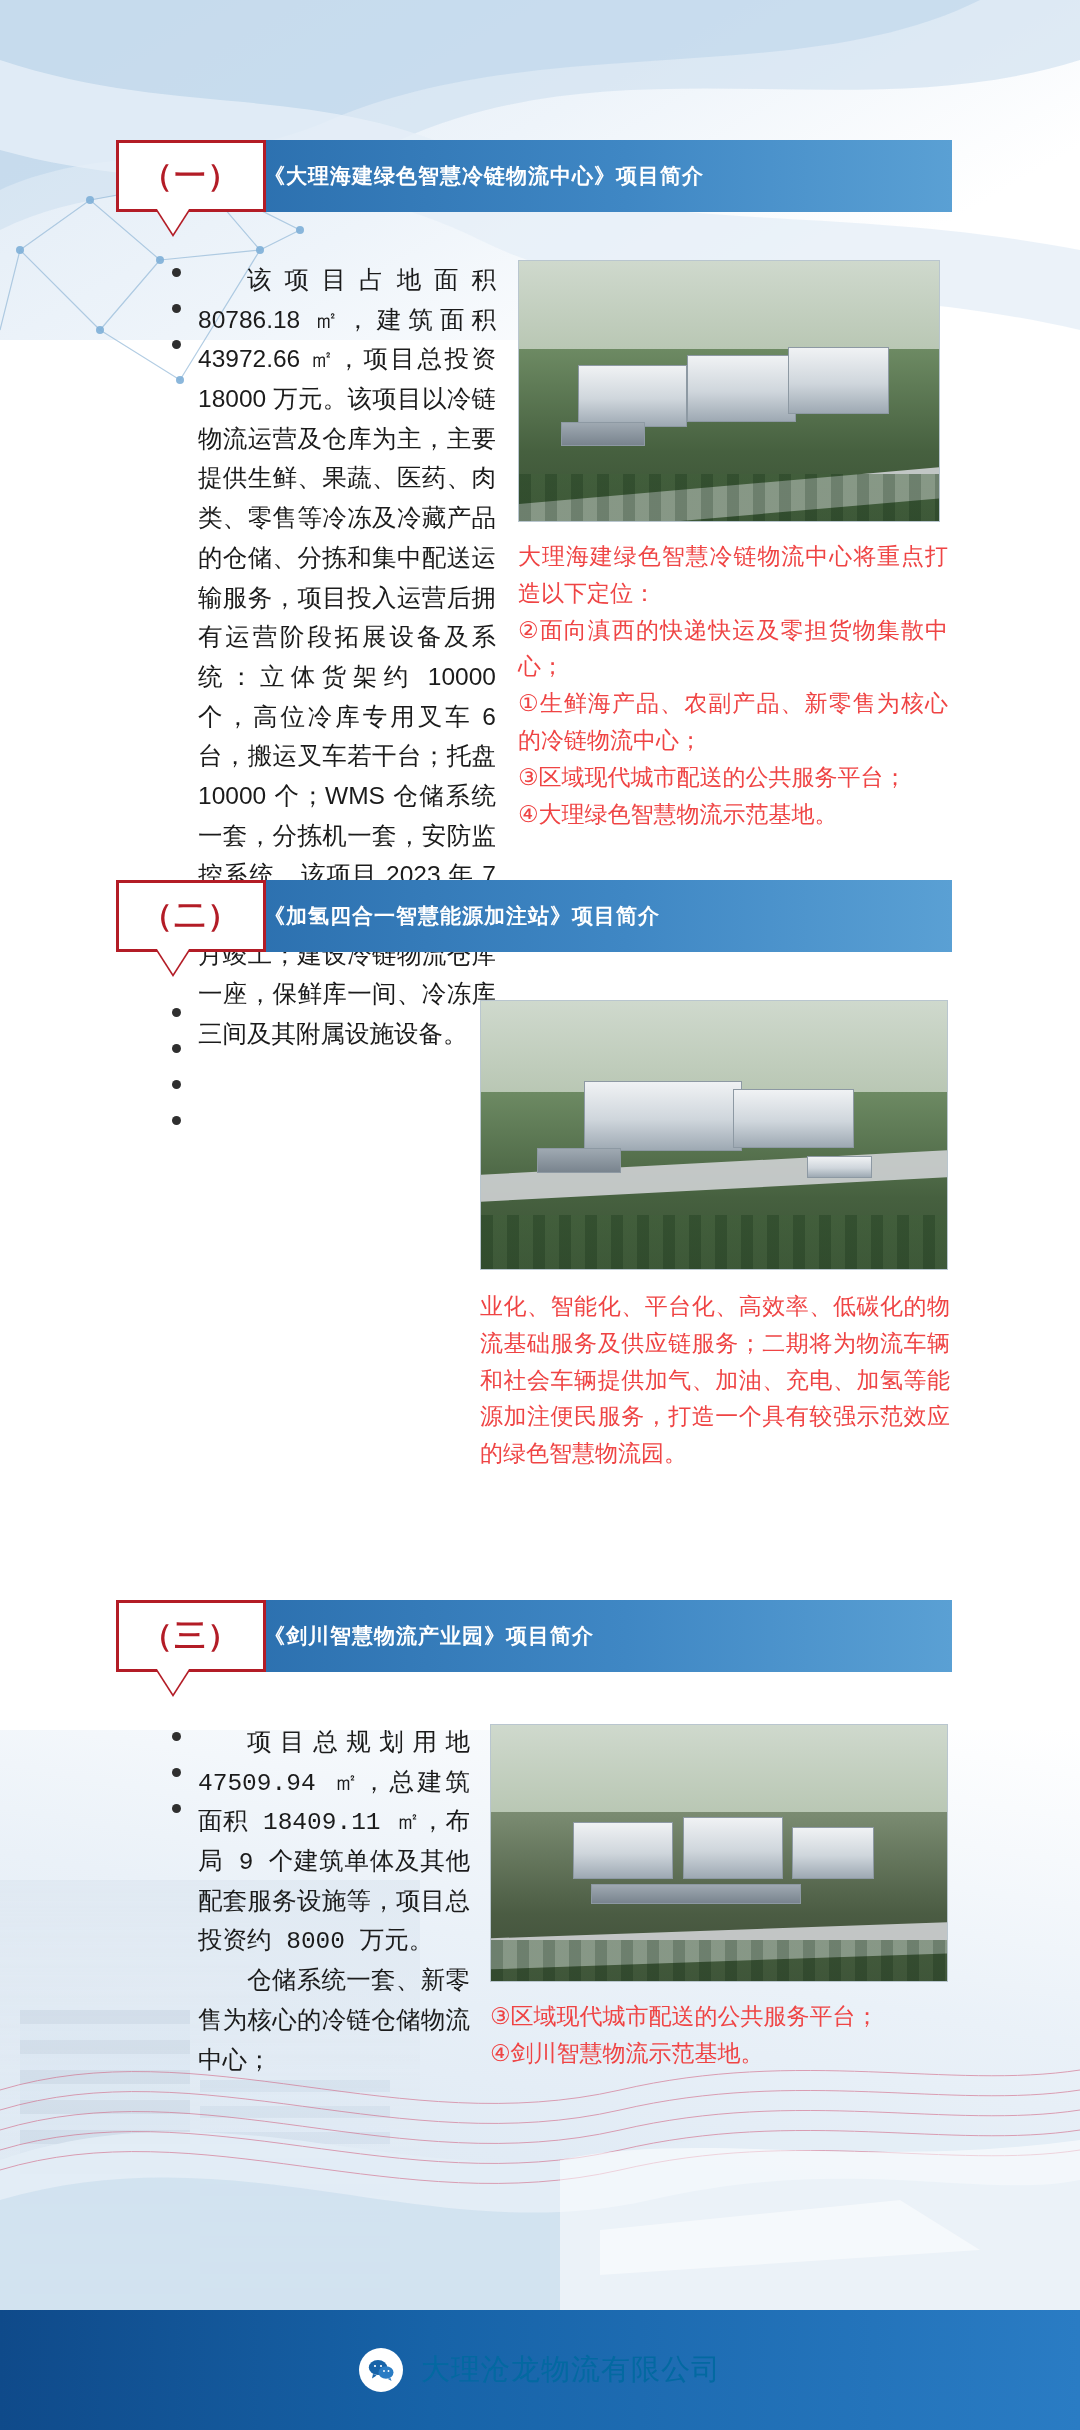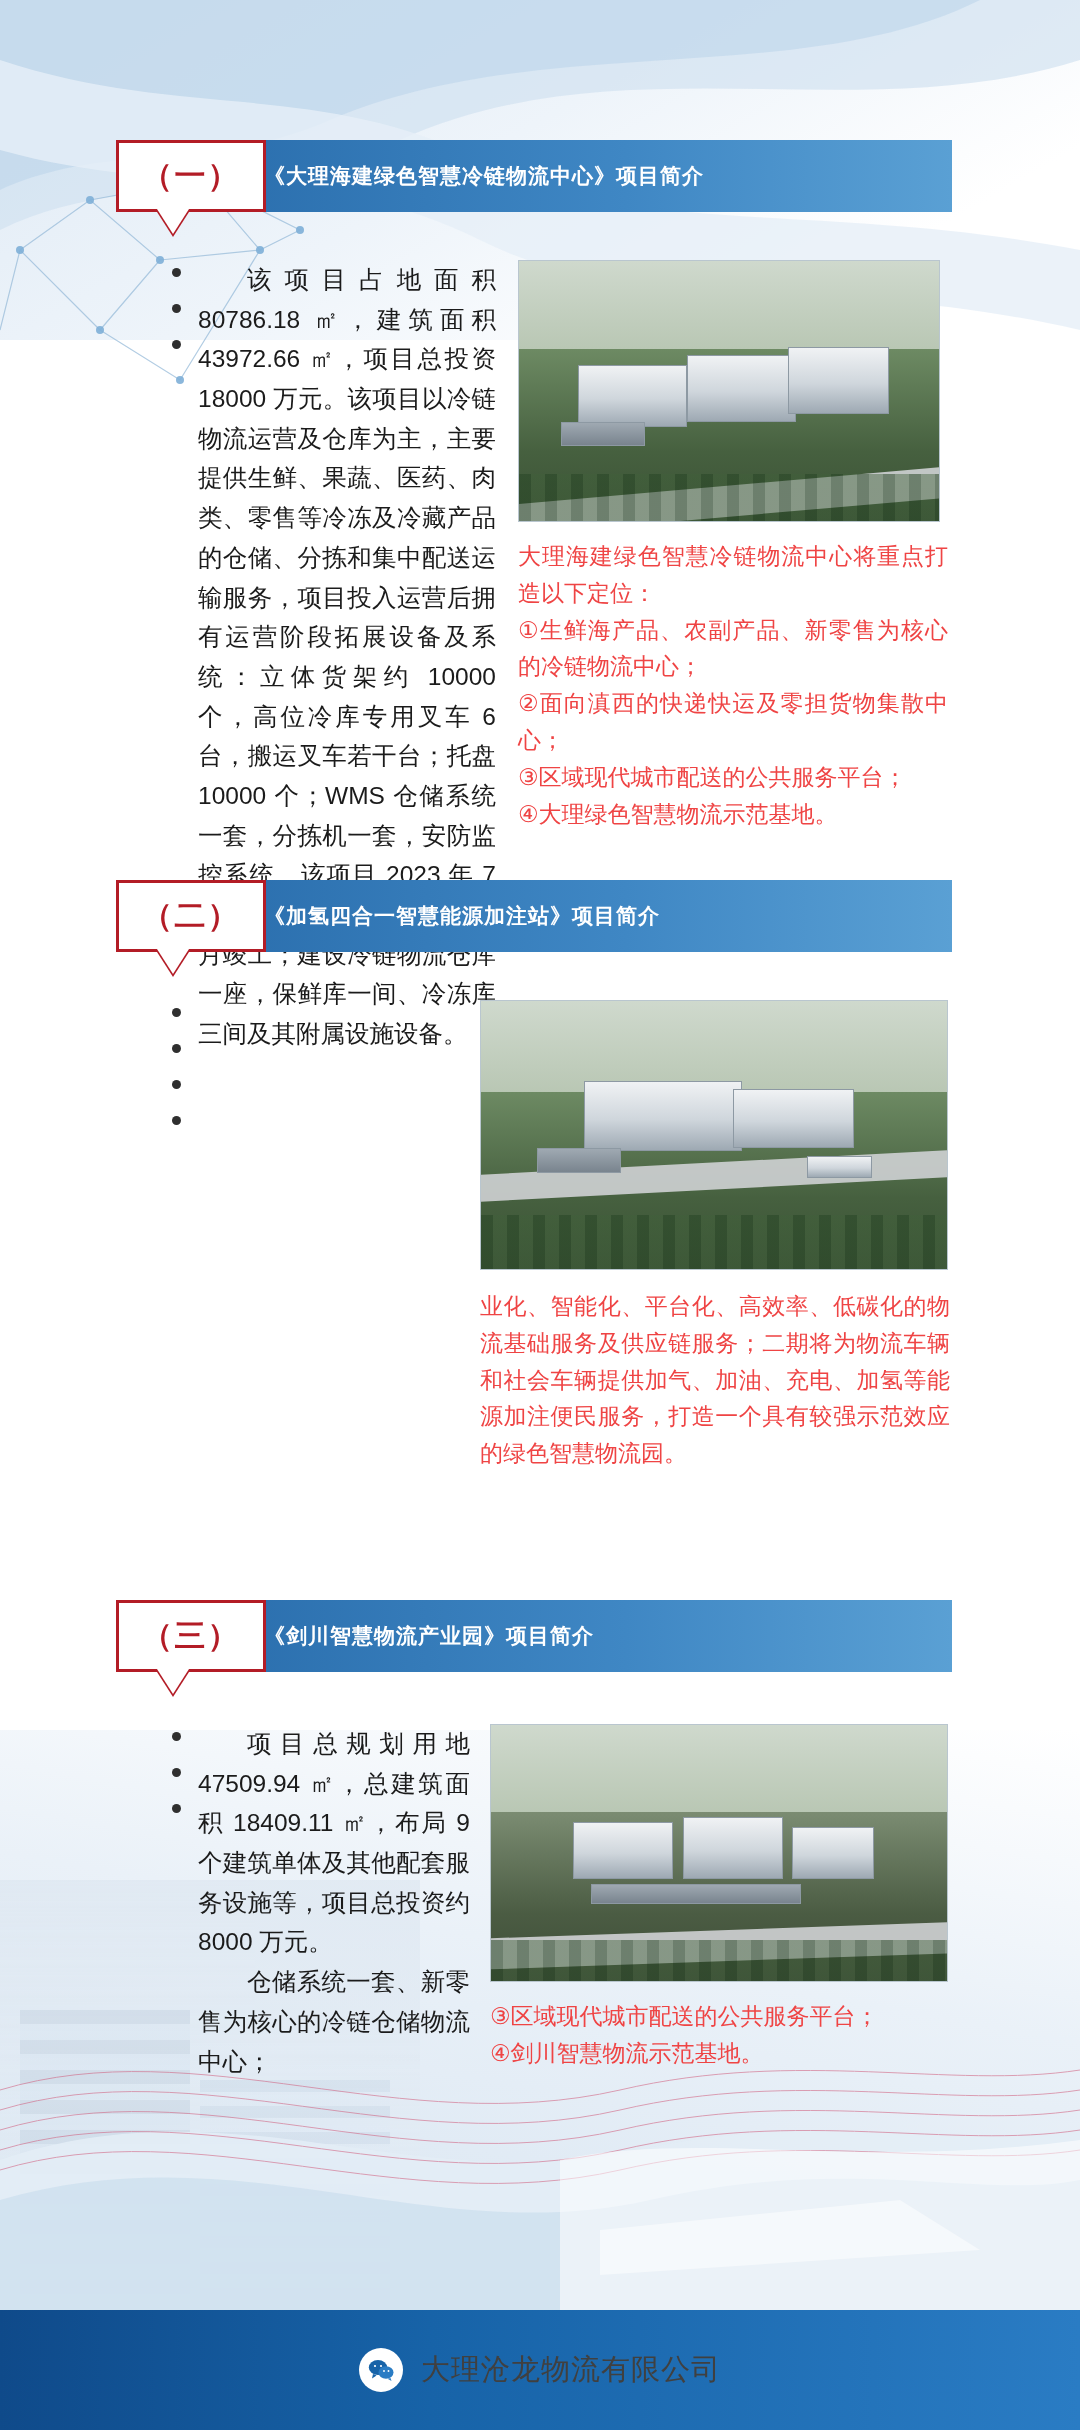--- a/index.html
+++ b/index.html
@@ -118,21 +118,21 @@
   
   .footer-row {
     position: absolute; bottom: 0; left: 0; width: 1080px; height: 120px;
     display: flex; align-items: center; justify-content: center; gap: 18px;
   }
   .wechat-badge {
     width: 44px; height: 44px; border-radius: 50%; background: #ffffff;
     display: flex; align-items: center; justify-content: center;
     color: #1763a8; font-size: 26px; line-height: 1;
   }
-  .footer-text { color: #404040; font-size: 29px; letter-spacing: 1px; }
+  .footer-text { color: #0369a1; font-size: 29px; letter-spacing: 1px; }
 </style>
 </head>
 <body>
 
 <div class="bg-layer">
   <div class="bg-top"></div>
   <svg width="1080" height="400" style="position:absolute;top:0;left:0">
     <path d="M0,0 L1080,0 L1080,60 C860,130 620,40 400,140 C250,208 120,170 0,230 Z" fill="#cfe0f0" opacity="0.65"></path>
     <path d="M0,0 L980,0 C800,90 540,30 330,120 C200,176 110,140 0,190 Z" fill="#b9d3ea" opacity="0.55"></path>
     <path d="M0,60 C180,120 320,80 480,160 C640,240 820,200 1080,250 L1080,330 C820,270 640,320 480,240 C320,160 180,200 0,150 Z" fill="#e6eff8" opacity="0.8"></path>
@@ -198,22 +198,22 @@
       <div class="roadA" style="bottom:2%; height:12%;"></div>
       <div class="bld" style="left:14%; top:40%; width:26%; height:24%;"></div>
       <div class="bld" style="left:40%; top:36%; width:26%; height:26%;"></div>
       <div class="bld" style="left:64%; top:33%; width:24%; height:26%;"></div>
       <div class="bld dark" style="left:10%; top:62%; width:20%; height:9%;"></div>
       <div class="trees" style="height:18%;"></div>
     </div>
 
     <div class="cap" style="position:absolute; left:518px; top:300px; width:430px;">
       <p>大理海建绿色智慧冷链物流中心将重点打造以下定位：</p>
+      <p>②面向滇西的快递快运及零担货物集散中心；</p>
       <p>①生鲜海产品、农副产品、新零售为核心的冷链物流中心；</p>
-      <p>②面向滇西的快递快运及零担货物集散中心；</p>
       <p>③区域现代城市配送的公共服务平台；</p>
       <p>④大理绿色智慧物流示范基地。</p>
     </div>
   </div>
 </div>
 
 <div class="section" id="sec2" style="top:880px;">
   <div class="sec-header">
     <div class="bar">
       <span class="title">《加氢四合一智慧能源加注站》项目简介</span>
@@ -257,21 +257,21 @@
     <div class="tag">（三）</div>
   </div>
 
   <div class="sec-body">
     <div class="dots" style="left:172px; top:34px;">
       <i></i>
         <i></i>
         <i></i>
     </div>
 
-    <div class="col-text" style="position:absolute; left:198px; top:26px; width:272px;">
+    <div class="col-text" style="position:absolute; left:198px; top:26px; width:272px;font-family:Liberation Mono, monospace;">
       <p>项目总规划用地 47509.94 ㎡，总建筑面积 18409.11 ㎡，布局 9 个建筑单体及其他配套服务设施等，项目总投资约 8000 万元。</p>
       <p>仓储系统一套、新零售为核心的冷链仓储物流中心；</p>
     </div>
 
     <div class="photo" style="position:absolute; left:490px; top:26px; width:458px; height:258px;">
       <div class="sky"></div>
         <div class="ground" style="background:linear-gradient(180deg,#7b8c72 0%,#4b5c43 60%,#3e4d38 100%)"></div>
       <div class="roadA" style="bottom:8%; height:12%; transform:rotate(-2deg);"></div>
       <div class="bld" style="left:18%; top:38%; width:22%; height:22%;"></div>
       <div class="bld" style="left:42%; top:36%; width:22%; height:24%;"></div>

